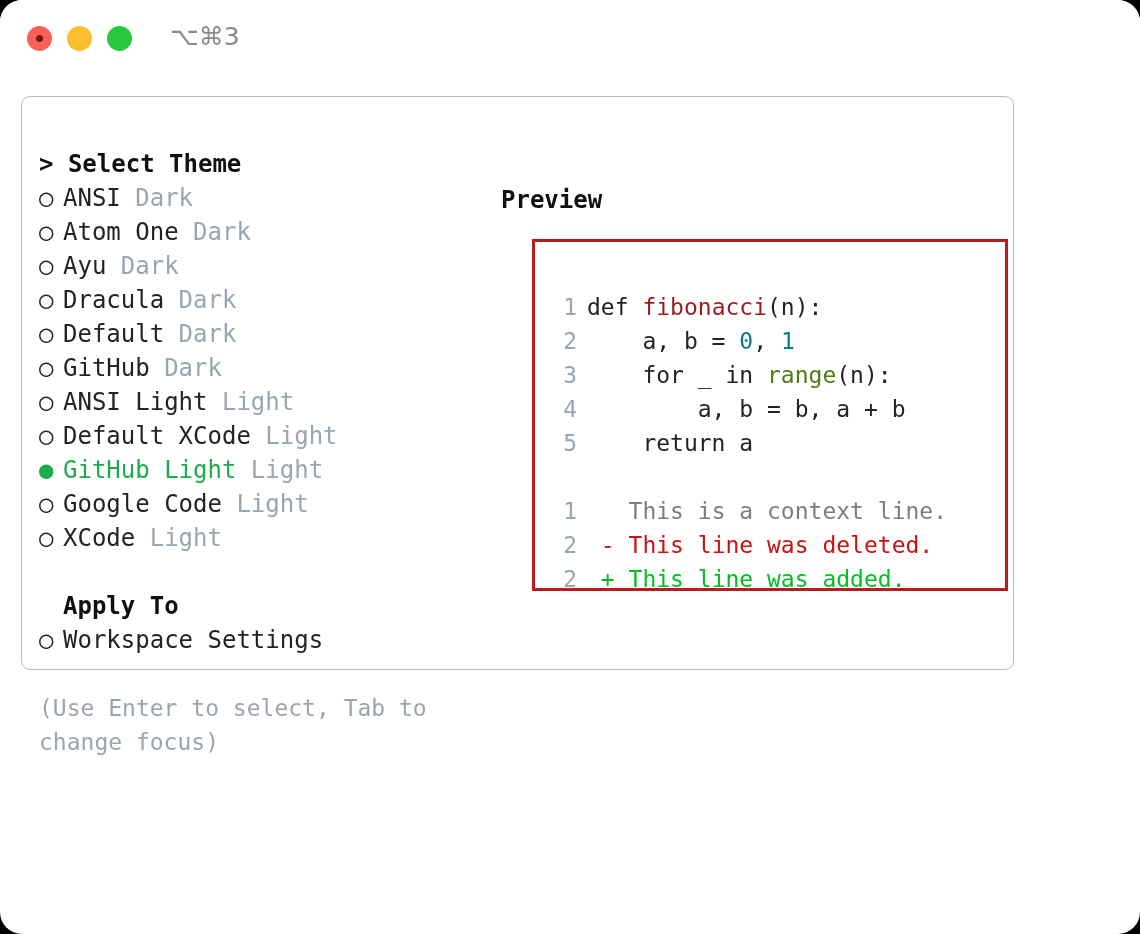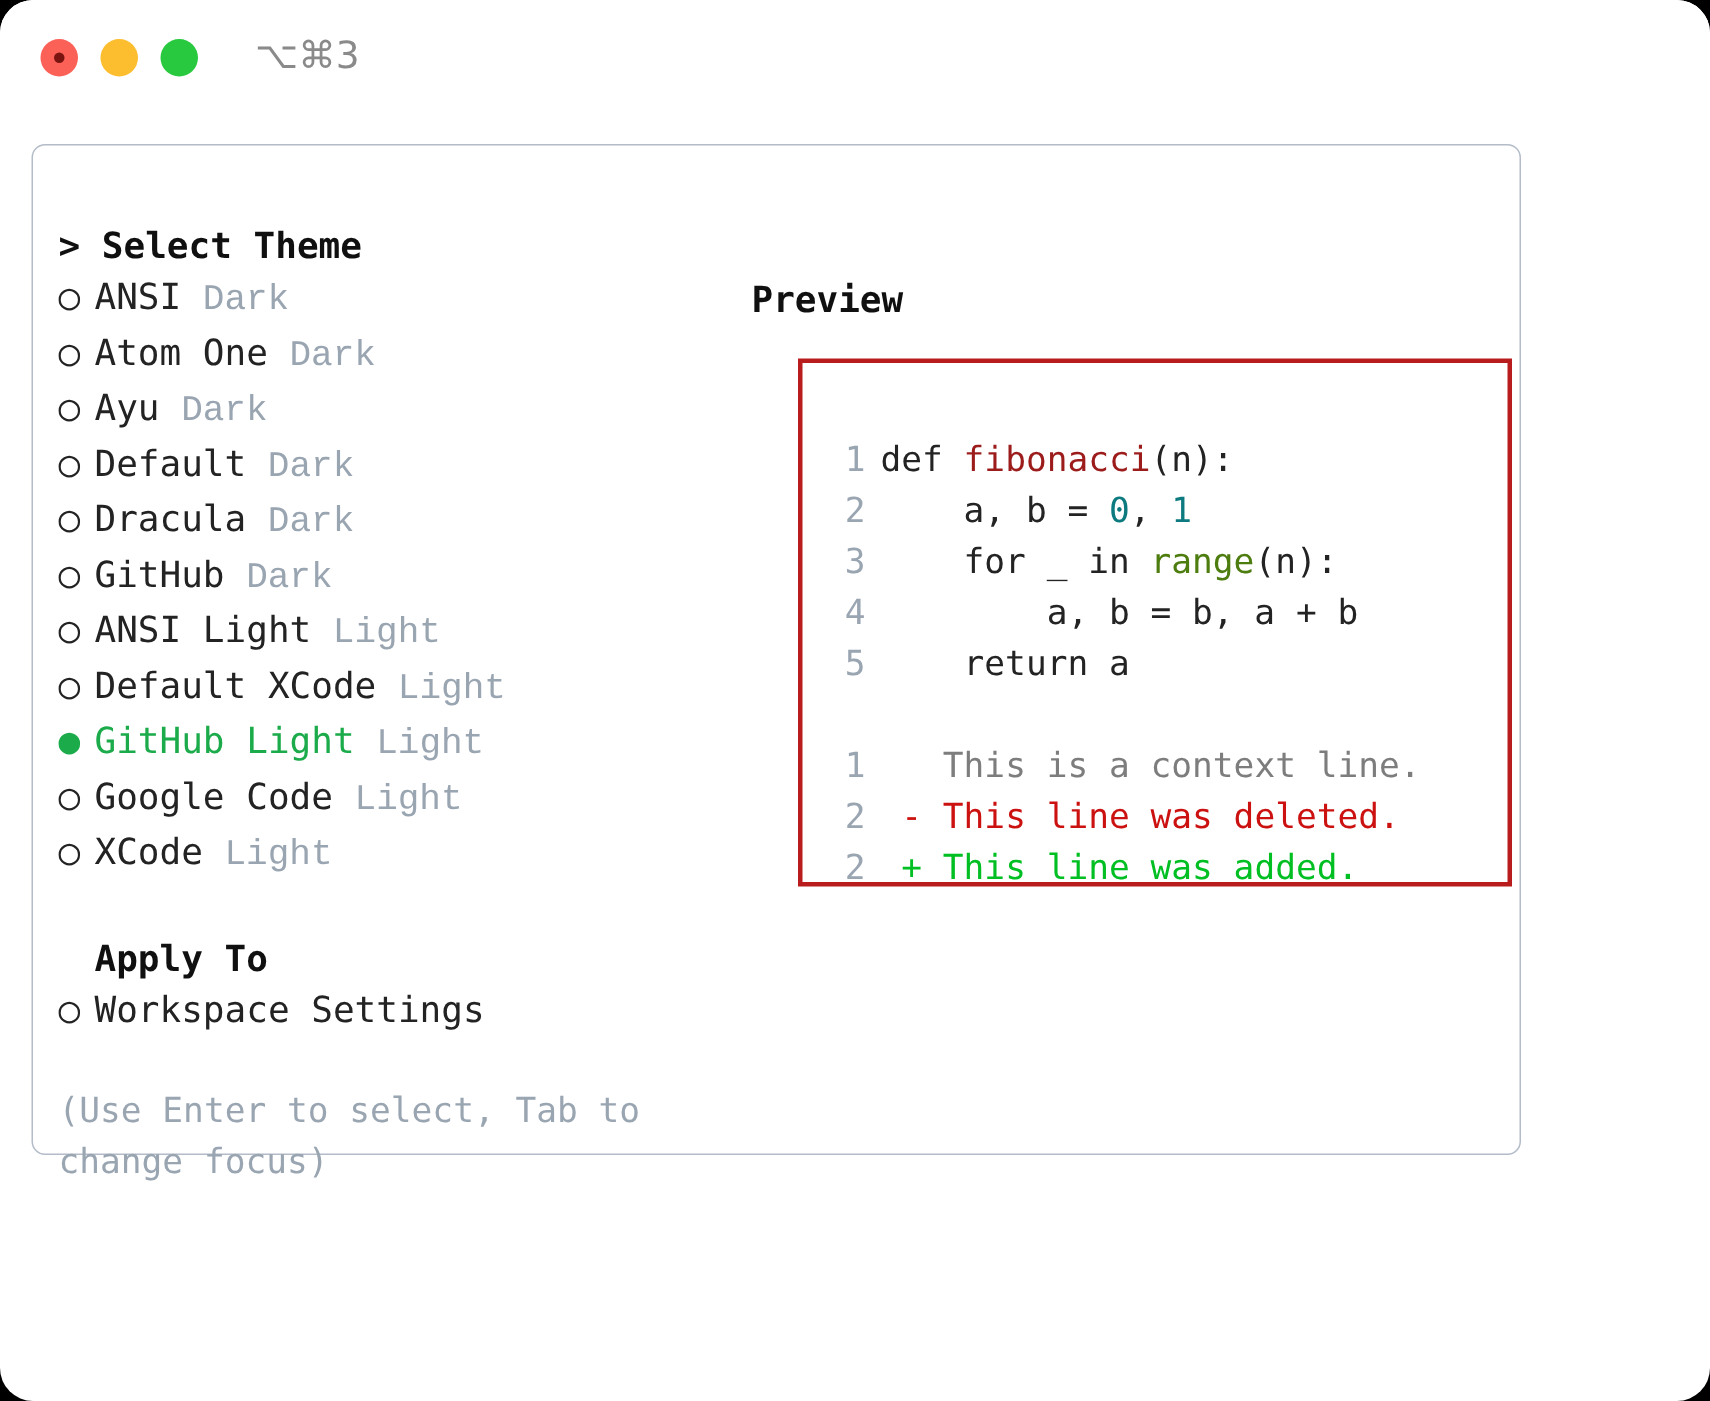--- a/index.html
+++ b/index.html
@@ -55,21 +55,21 @@
     letter-spacing: 0px;
     color: #8a8a8a;
     font-family: "DejaVu Sans", "Liberation Sans", sans-serif;
     white-space: pre;
   }
 
   
   .card {
     position: absolute;
     left: 21px; top: 96px;
-    width: 993px; height: 674px;
+    width: 993px; height: 574px;
     border: 1px solid #b3bcc8;
     border-radius: 9px;
     background: #ffffff;
   }
 
   .col-left {
     position: absolute;
     left: 17px; top: 50px;
     width: 450px;
   }
@@ -96,21 +96,21 @@
     display: block;
   }
   .bullet {
     display: inline-block;
     width: 24px;
     color: #232323;
   }
   .bullet.sel { color: #1cab4b; }
   .name { color: #232323; }
   .name.sel { color: #1cab4b; }
-  .variant { color: #9aa5b2; font-family: Liberation Mono, monospace; }
+  .variant { color: #9aa5b2; }
 
   .section-title {
     font-size: 24px;
     font-weight: bold;
     color: #101010;
     white-space: pre;
     line-height: 34px;
     padding-left: 24px;
   }
 
@@ -175,22 +175,22 @@
   </div>
 
   <div class="card">
 
     <div class="col-left">
       <div class="hdr">&gt; Select Theme</div>
       <div id="theme-list">
           <div class="row"><span class="bullet">○</span><span class="name">ANSI</span><span class="variant"> Dark</span></div>
           <div class="row"><span class="bullet">○</span><span class="name">Atom One</span><span class="variant"> Dark</span></div>
           <div class="row"><span class="bullet">○</span><span class="name">Ayu</span><span class="variant"> Dark</span></div>
+          <div class="row"><span class="bullet">○</span><span class="name">Dracula</span><span class="variant"> Dark</span></div>
           <div class="row"><span class="bullet">○</span><span class="name">Default</span><span class="variant"> Dark</span></div>
-          <div class="row"><span class="bullet">○</span><span class="name">Dracula</span><span class="variant"> Dark</span></div>
           <div class="row"><span class="bullet">○</span><span class="name">GitHub</span><span class="variant"> Dark</span></div>
           <div class="row"><span class="bullet">○</span><span class="name">ANSI Light</span><span class="variant"> Light</span></div>
           <div class="row"><span class="bullet">○</span><span class="name">Default XCode</span><span class="variant"> Light</span></div>
           <div class="row"><span class="bullet sel">●</span><span class="name sel">GitHub Light</span><span class="variant"> Light</span></div>
           <div class="row"><span class="bullet">○</span><span class="name">Google Code</span><span class="variant"> Light</span></div>
           <div class="row"><span class="bullet">○</span><span class="name">XCode</span><span class="variant"> Light</span></div>
         </div>
 
       <div class="spacer"></div>
 

